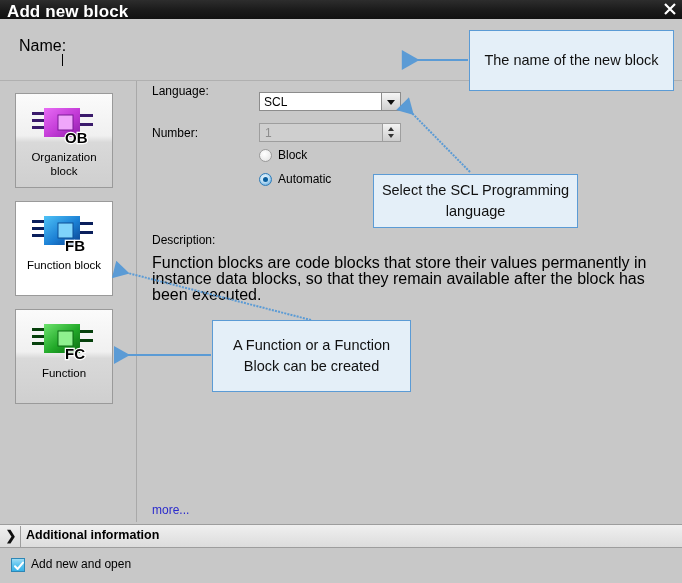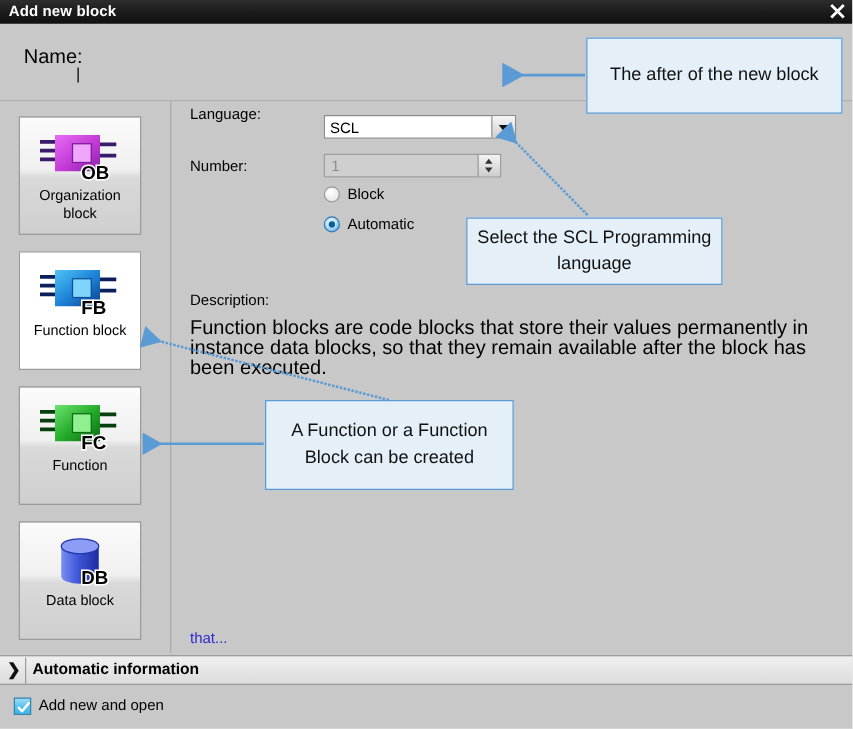--- a/index.html
+++ b/index.html
@@ -25,21 +25,21 @@
   #titlebar {
     position: absolute;
     left: 0; top: 0;
     width: 682px; height: 19px;
     background: linear-gradient(to bottom, #2d2d2d 0%, #1a1a1a 55%, #111 100%);
     color: #ffffff;
   }
   #titlebar .title-text {
     position: absolute;
     left: 7px; top: 2px;
-    font-size: 12px;
+    font-size: 17px;
     font-weight: bold;
     letter-spacing: 0.1px;
     white-space: nowrap;
   }
   #close-btn {
     position: absolute;
     right: 0; top: 0;
     width: 24px; height: 19px;
     cursor: pointer;
   }
@@ -126,21 +126,21 @@
     position: absolute;
     font-size: 12px;
     color: #000;
   }
   #language-label { left: 152px; top: 84px; }
   #number-label   { left: 152px; top: 126px; text-align: center; }
 
   #language-select {
     position: absolute;
     left: 259px; top: 92px;
-    width: 154px; height: 19px;
+    width: 142px; height: 19px;
     background: #ffffff;
     border: 1px solid #8c8c8c;
     box-sizing: border-box;
     cursor: pointer;
   }
   #language-select .sel-text {
     position: absolute;
     left: 4px; top: 2px;
     font-size: 12px;
   }
@@ -427,37 +427,20 @@
         <rect x="52" y="12" width="14" height="3" fill="#06400c"></rect>
         <rect x="52" y="21" width="14" height="3" fill="#06400c"></rect>
         <rect x="17" y="6" width="36" height="29" fill="url(#gFC)"></rect>
         <rect x="31" y="13" width="15" height="15" fill="#8ef08e" stroke="#0d6b14" stroke-width="1"></rect>
         <text x="38" y="41" font-family="Liberation Sans, sans-serif" font-size="15" font-weight="bold" fill="#000" stroke="#fff" stroke-width="2.4" paint-order="stroke">FC</text>
       </svg>
     </div>
     <div class="tile-label">Function</div>
   </div>
 
-  <div class="tile grad" id="tile-db">
-    <div class="tile-icon">
-      <svg width="74" height="46" viewBox="0 0 74 46" aria-hidden="true">
-        <defs>
-          <linearGradient id="gDB" x1="0" y1="0" x2="1" y2="0">
-            <stop offset="0%" stop-color="#7b8ef0"></stop>
-              <stop offset="45%" stop-color="#3e55d8"></stop>
-              <stop offset="100%" stop-color="#1c2da0"></stop>
-          </linearGradient>
-        </defs>
-        <path d="M22 11 h30 v24 a15 6 0 0 1 -30 0 z" fill="url(#gDB)"></path>
-        <ellipse cx="37" cy="11" rx="15" ry="6" fill="#8e9cf5" stroke="#2436ad" stroke-width="1"></ellipse>
-        <text x="38" y="41" font-family="Liberation Sans, sans-serif" font-size="15" font-weight="bold" fill="#000" stroke="#fff" stroke-width="2.4" paint-order="stroke">DB</text>
-      </svg>
-    </div>
-    <div class="tile-label">Data block</div>
-  </div>
 
   <div class="form-label" id="language-label">Language:</div>
   <div id="language-select">
     <span class="sel-text">SCL</span>
     <span class="sel-btn">
         <span class="tri-down"></span>
       </span>
   </div>
 
   <div class="form-label" id="number-label">Number:</div>
@@ -473,42 +456,42 @@
     <span class="radio-dot"></span>
     <span class="radio-label">Block</span>
   </div>
   <div class="radio-row" id="radio-auto">
     <span class="radio-dot on"></span>
     <span class="radio-label">Automatic</span>
   </div>
 
   <div id="desc-label">Description:</div>
   <div id="desc-text">Function blocks are code blocks that store their values permanently in instance data blocks, so that they remain available after the block has been executed.</div>
-  <div id="more-link">that...</div>
+  <div id="more-link">more...</div>
 
   <div id="addinfo-bar">
     <span id="addinfo-chevron">❯</span>
     <span id="addinfo-sep"></span>
-    <span id="addinfo-text">Automatic  information</span>
+    <span id="addinfo-text">Additional  information</span>
   </div>
 
   <div id="footer">
     <div id="chk-row">
       <span id="chk-box">
         <svg width="12" height="12" viewBox="0 0 12 12" aria-hidden="true">
           <path d="M2 6.2 L4.6 9 L10 2.6" stroke="#ffffff" stroke-width="2" fill="none" stroke-linecap="round" stroke-linejoin="round"></path>
         </svg>
       </span>
       <span id="chk-label">Add new and open</span>
     </div>
 
   </div>
 
   <div class="callout" id="callout-name">
-    <span>The after of the new block</span>
+    <span>The name of the new block</span>
   </div>
   <div class="callout" id="callout-func">
     <span>A Function or a Function Block can be created</span>
   </div>
   <div class="callout" id="callout-scl">
     <span>Select the SCL Programming language</span>
   </div>
 
   <svg id="annotations" viewBox="0 0 682 583">
     <defs>

